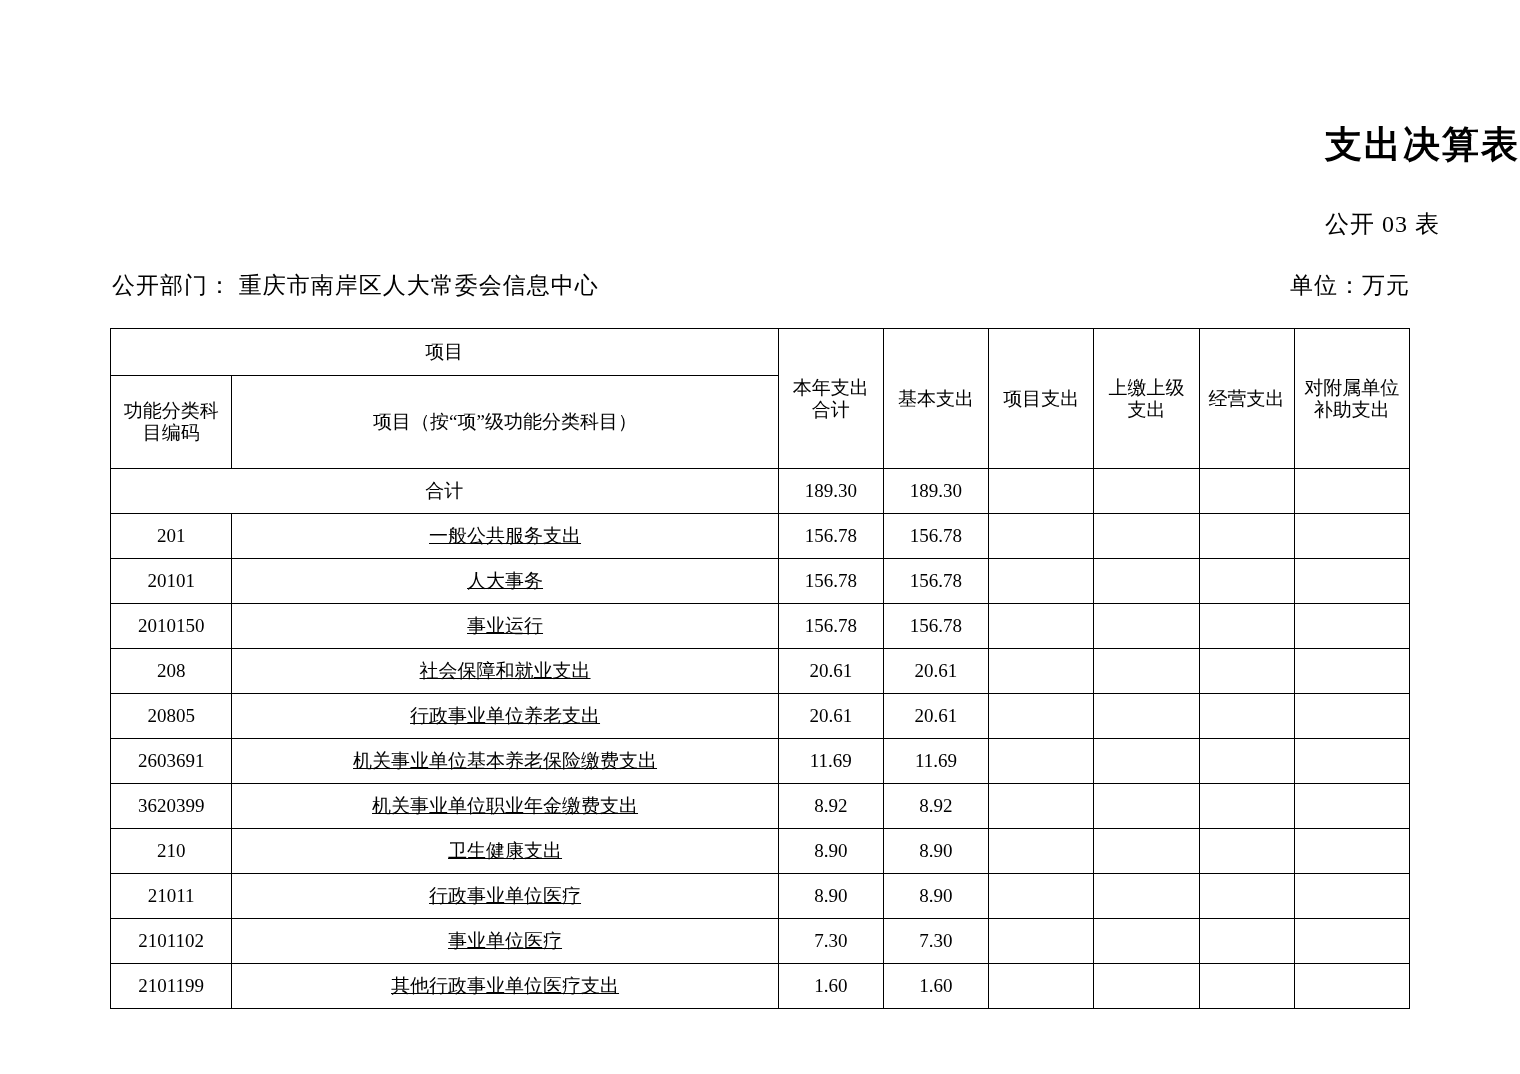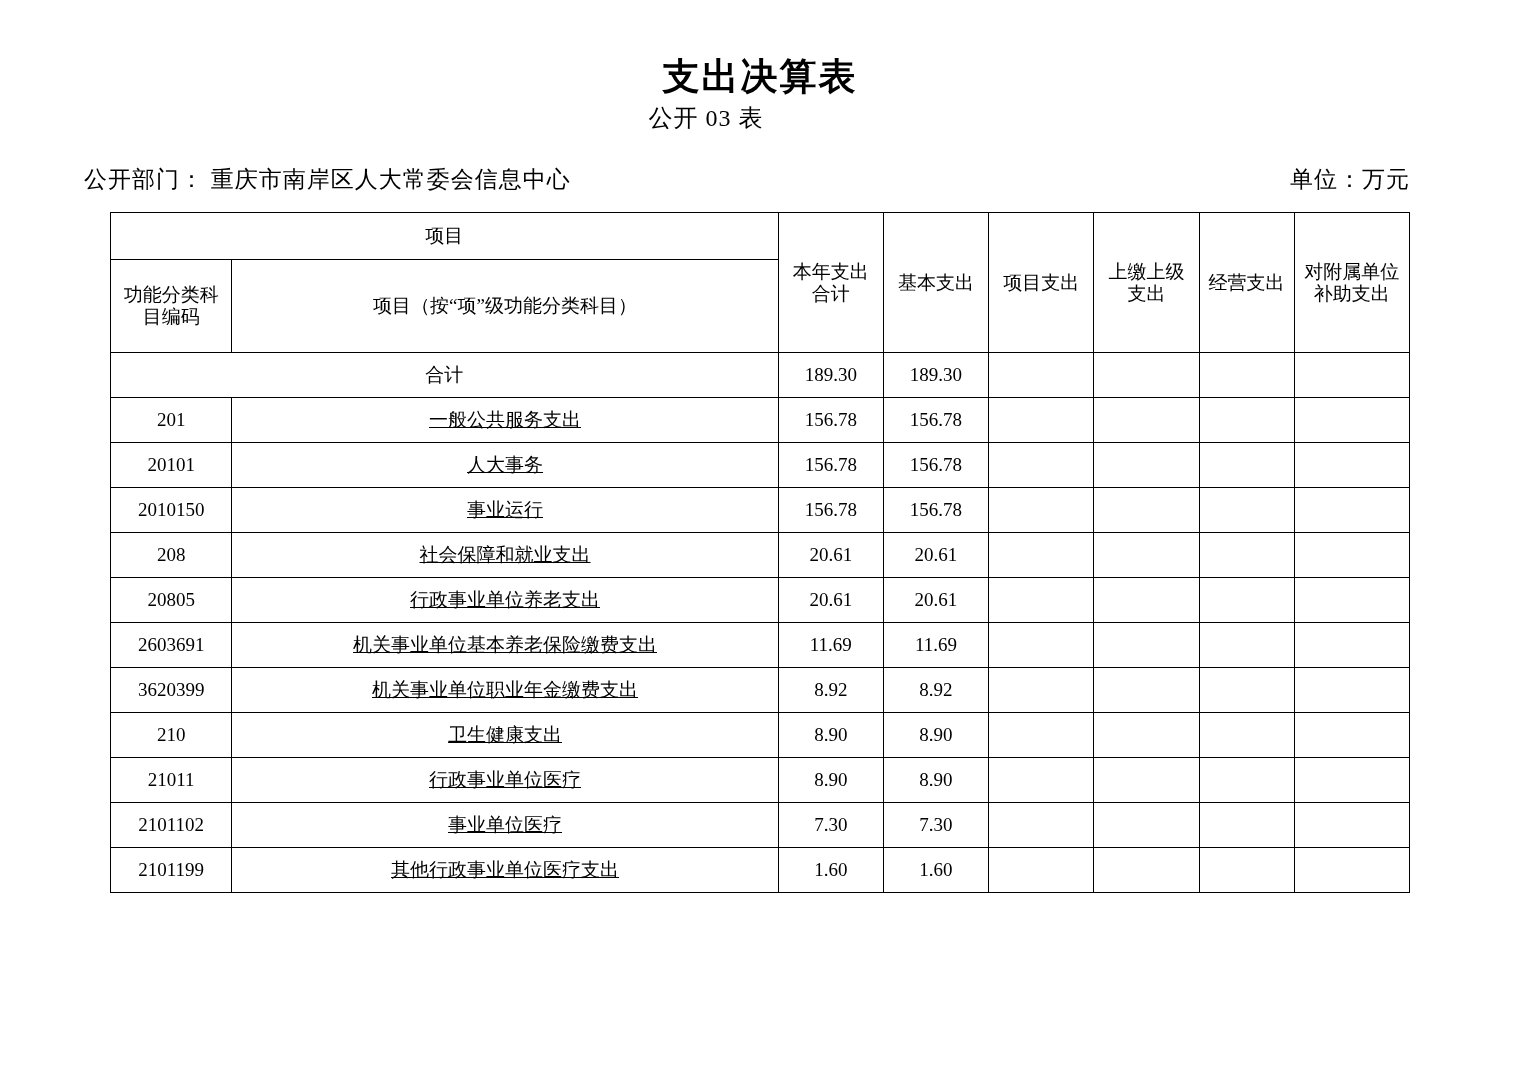--- a/index.html
+++ b/index.html
@@ -15,51 +15,52 @@
     position: relative;
     overflow: hidden;
   }
   .page {
     position: relative;
     width: 1520px;
     height: 1074px;
     box-sizing: border-box;
   }
   .doc-title {
-    text-align: center;
+    text-align: right;
     font-size: 37px;
     font-weight: bold;
     letter-spacing: 2px;
-    margin-top: 52px;
+    margin-top: 120px;
     font-family: "Liberation Serif", "DejaVu Serif", serif;
   }
   .form-no {
-    text-align: center;
+    text-align: right;
     font-size: 24px;
-    padding-right: 108px;
+    margin-top: 38px;
+    padding-right: 80px;
     letter-spacing: 1px;
   }
   .meta-row {
     display: flex;
     justify-content: space-between;
     align-items: baseline;
     margin-top: 30px;
-    padding-left: 84px;
+    padding-left: 112px;
     padding-right: 110px;
     font-size: 23px;
   }
   .meta-left {
     letter-spacing: 1px;
   }
   .meta-right {
     letter-spacing: 1px;
   }
   table.budget {
     border-collapse: collapse;
-    margin: 17px auto 0 auto;
+    margin: 27px auto 0 auto;
     width: 1300px;
     table-layout: fixed;
   }
   table.budget td, table.budget th {
     border: 1px solid #000000;
     font-weight: normal;
     font-size: 19px;
     padding: 0 6px;
     text-align: center;
     vertical-align: middle;

